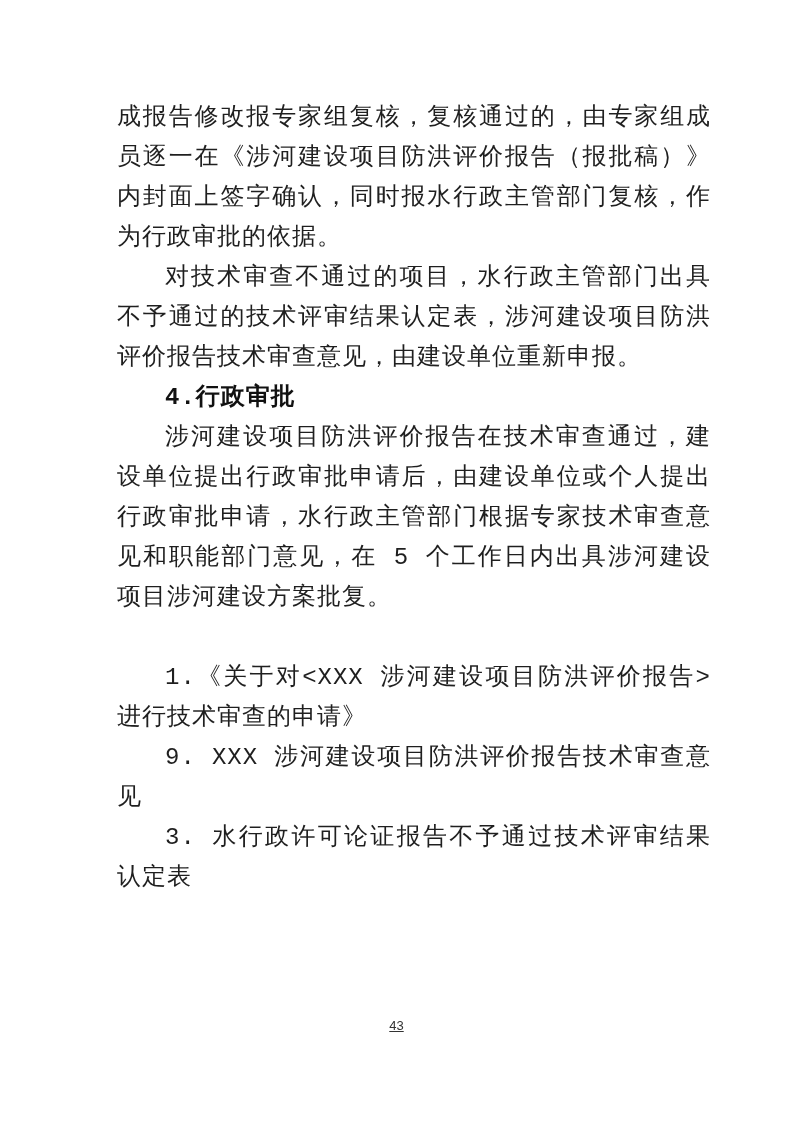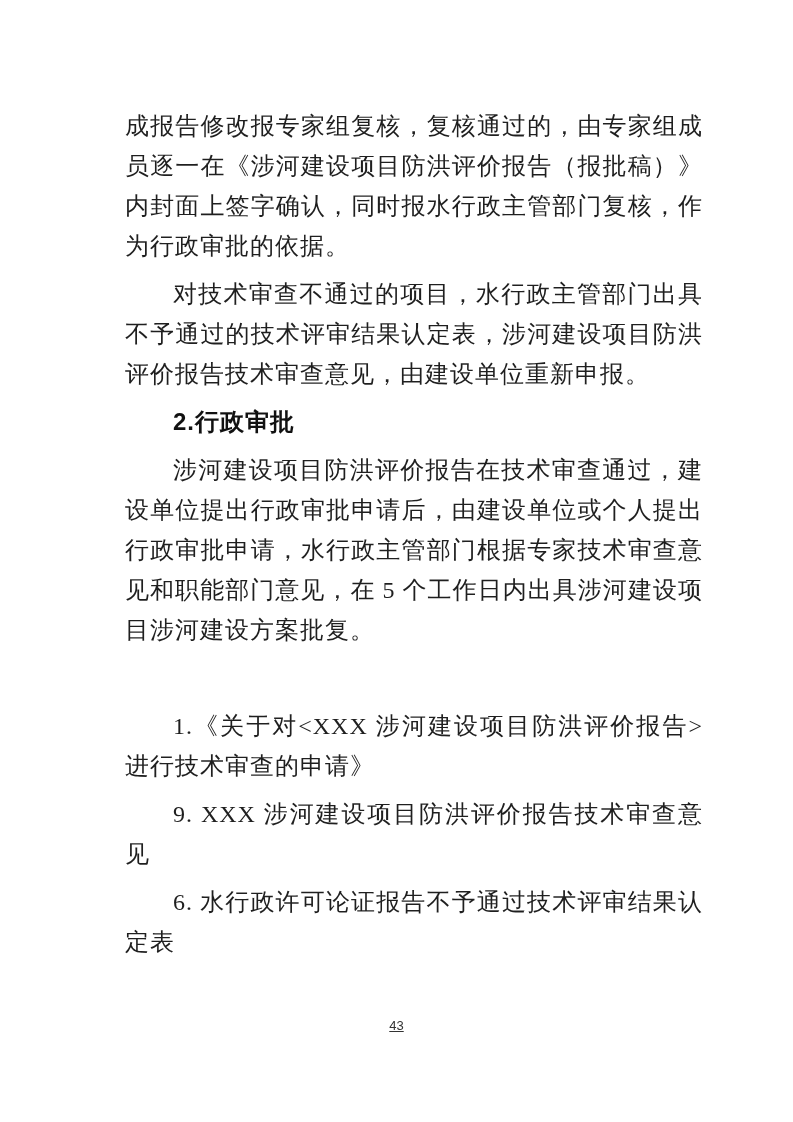--- a/index.html
+++ b/index.html
@@ -20,22 +20,23 @@
     left: 117px;
     top: 98px;
     width: 594px;
     font-size: 24px;
     line-height: 40px;
     letter-spacing: 1px;
     color: #1f1f1f;
     text-align: justify;
   }
   .content p {
-    margin: 8px;
+    margin: 0;
     padding: 0;
+    font-family: Liberation Mono, monospace;
   }
   .indent {
     text-indent: 2em;
   }
   .noindent {
     text-indent: 0;
   }
   .heading {
     font-family: "Liberation Sans", "DejaVu Sans", sans-serif;
     font-weight: bold;
@@ -64,21 +65,21 @@
     text-decoration: underline;
   }
 </style>
 </head>
 <body>
 
 <div class="page">
   <div class="content">
     <p class="noindent">成报告修改报专家组复核，复核通过的，由专家组成员逐一在《涉河建设项目防洪评价报告（报批稿）》内封面上签字确认，同时报水行政主管部门复核，作为行政审批的依据。</p>
     <p class="indent">对技术审查不通过的项目，水行政主管部门出具不予通过的技术评审结果认定表，涉河建设项目防洪评价报告技术审查意见，由建设单位重新申报。</p>
-    <p class="heading">2.行政审批</p>
+    <p class="heading">4.行政审批</p>
     <p class="indent">涉河建设项目防洪评价报告在技术审查通过，建设单位提出行政审批申请后，由建设单位或个人提出行政审批申请，水行政主管部门根据专家技术审查意见和职能部门意见，在 5 个工作日内出具涉河建设项目涉河建设方案批复。</p>
     <div class="spacer"></div>
     <p class="attach-item">1.《关于对&lt;XXX 涉河建设项目防洪评价报告&gt;进行技术审查的申请》</p>
     <p class="attach-item">9. XXX 涉河建设项目防洪评价报告技术审查意见</p>
-    <p class="attach-item">6. 水行政许可论证报告不予通过技术评审结果认定表</p>
+    <p class="attach-item">3. 水行政许可论证报告不予通过技术评审结果认定表</p>
   </div>
   <div class="footer">43</div>
 </div>
 
 </body></html>

